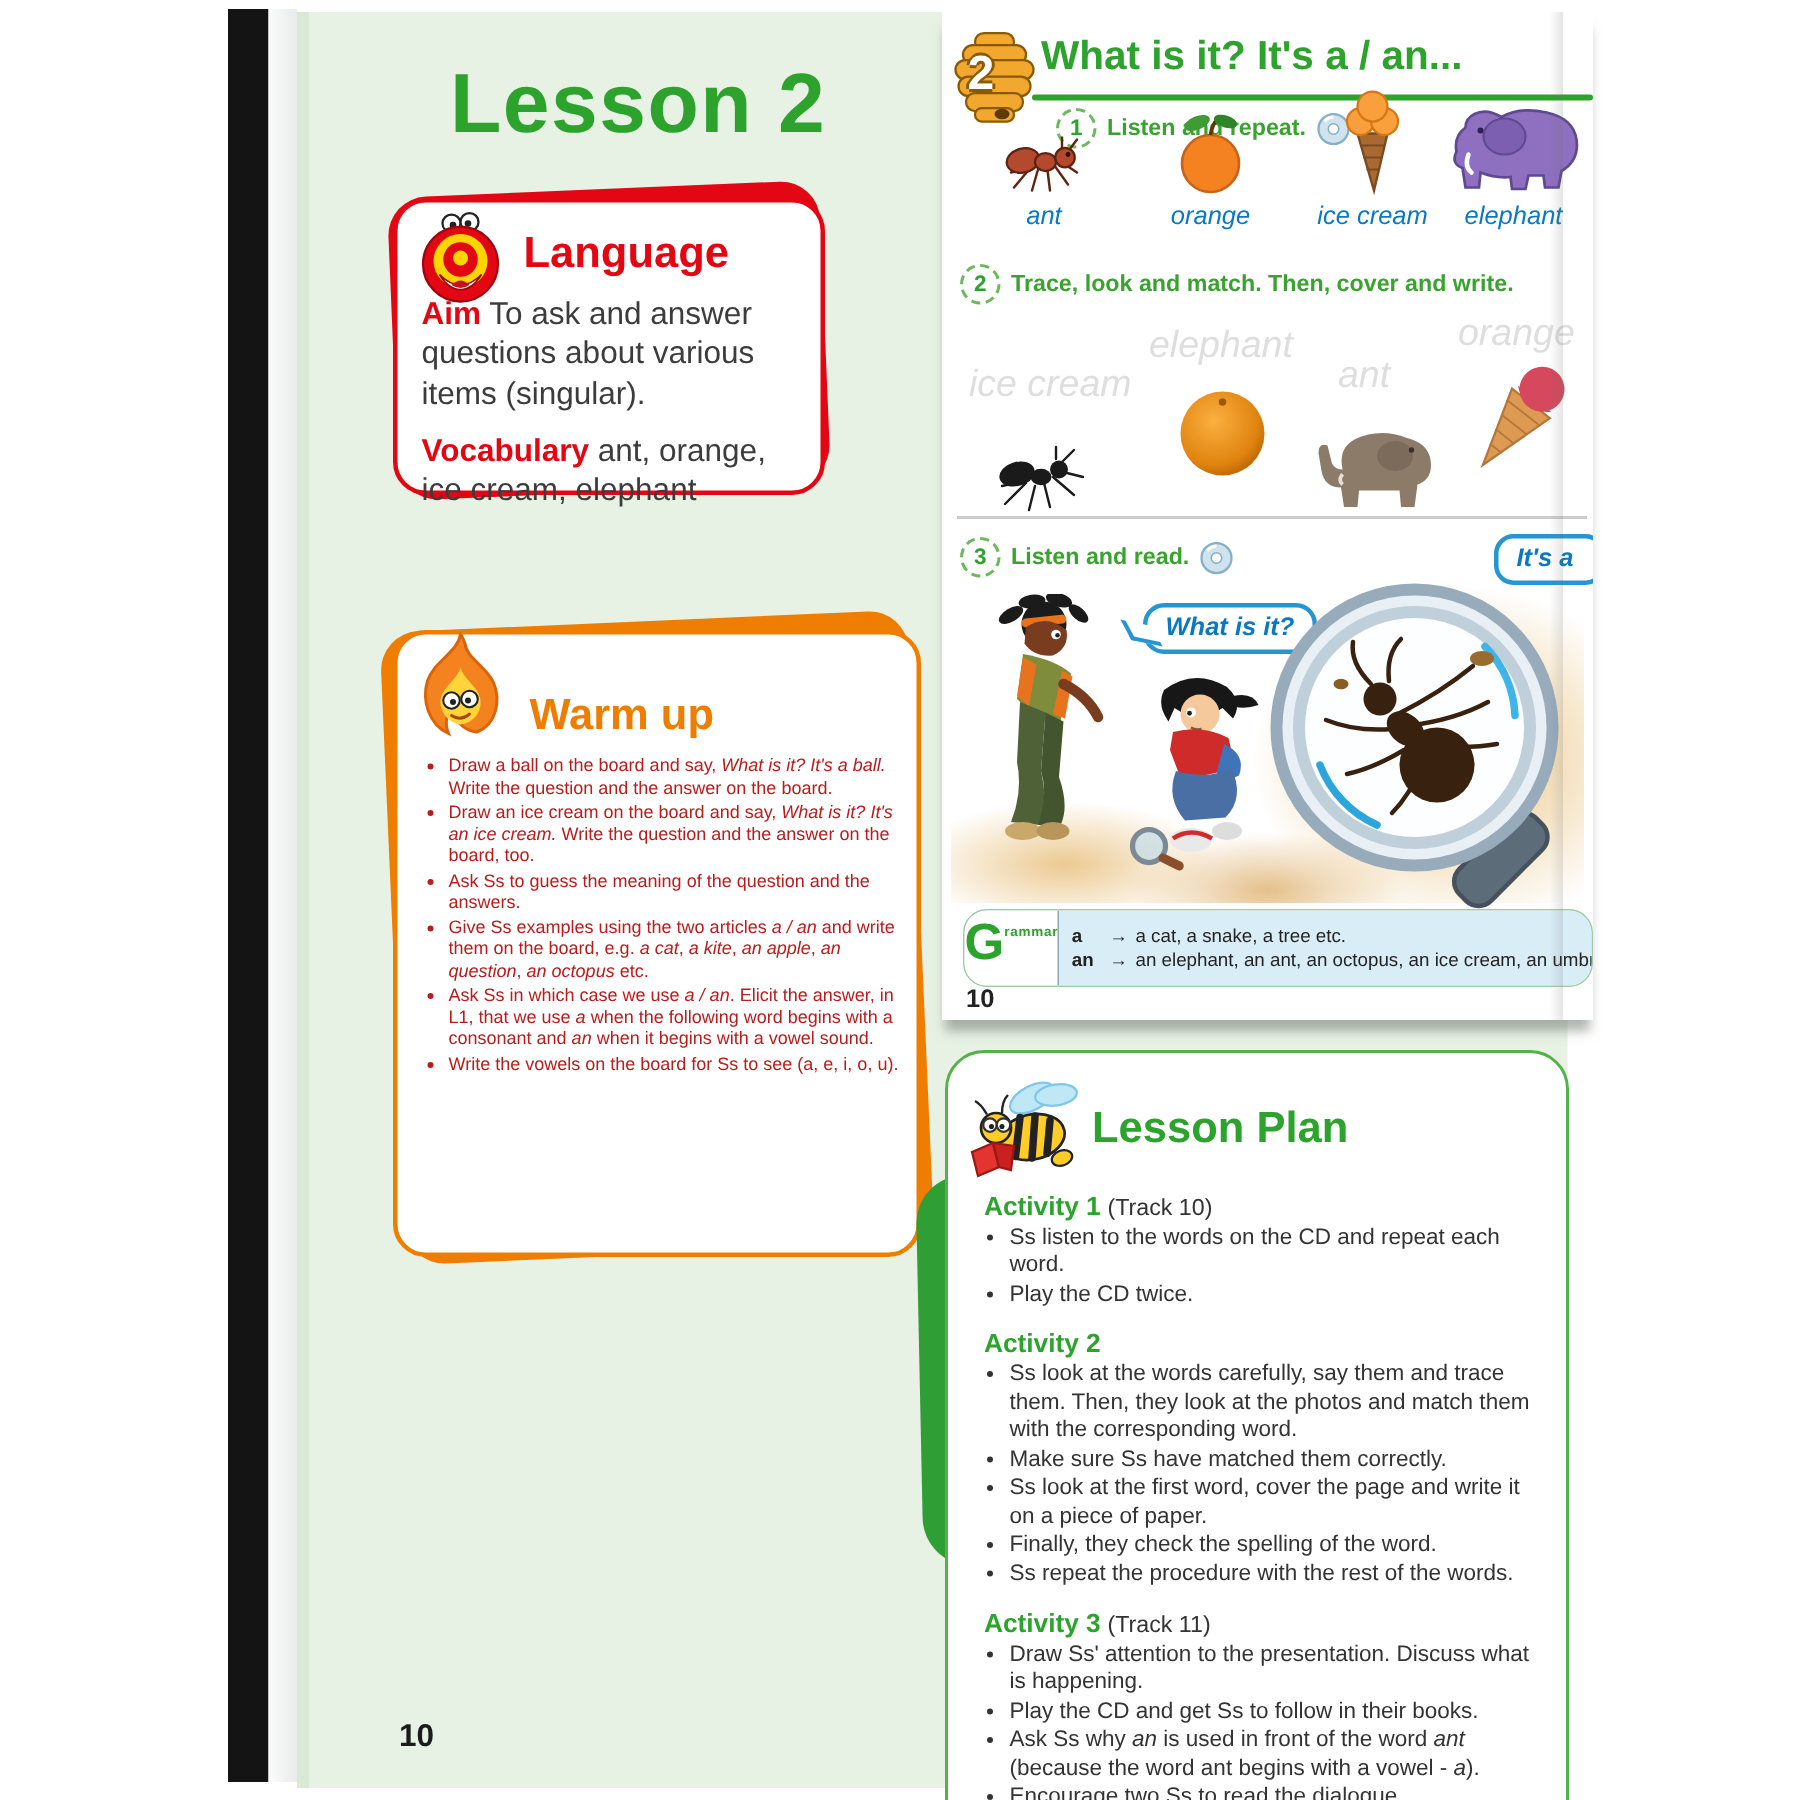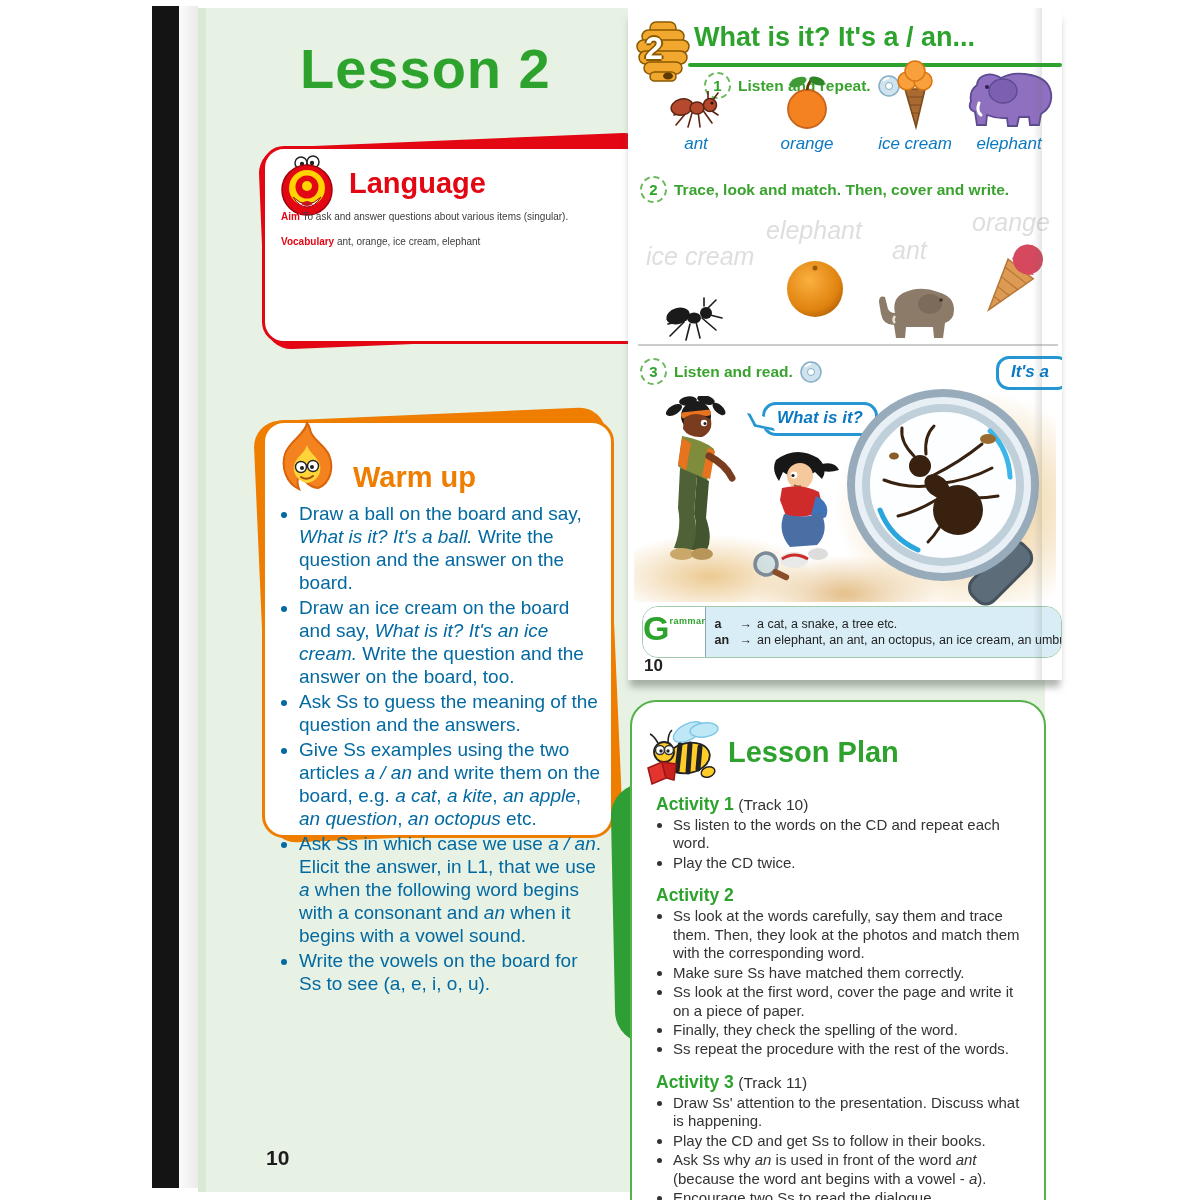--- a/index.html
+++ b/index.html
@@ -15,34 +15,34 @@
   .page-shade{position:absolute;left:0;top:0;width:8px;height:100%;background:#d9e9d6;}
 
   .lesson-title{position:absolute;left:300px;top:36px;font-size:56px;font-weight:bold;color:#2da32d;letter-spacing:1px;}
 
   
   .boxwrap{position:absolute;}
   .backdrop{position:absolute;left:0;right:0;top:-6px;bottom:2px;border-radius:26px;}
   .whitebox{position:absolute;inset:0;background:#fff;border-radius:22px;}
 
   
-  .lang-wrap{left:262px;top:146px;width:344px;height:198px;padding-left:48px;}
+  .lang-wrap{left:262px;top:132px;width:288px;height:198px;}
   .lang-back{background:#e30613;transform:rotate(-2.4deg);}
   .lang-box{border:3px solid #e30613;}
   .lang-title{position:absolute;left:84px;top:18px;font-size:29px;font-weight:bold;color:#e30613;}
-  .lang-rows{position:absolute;left:16px;right:12px;top:62px;font-size:10px;color:#3c3c3c;line-height:1.25;}
+  .lang-rows{position:absolute;left:16px;right:12px;top:62px;font-size:21px;color:#3c3c3c;line-height:1.25;}
   .lang-row{margin-bottom:12px;}
   .red-label{color:#e30613;font-weight:bold;}
 
   
   .warm-wrap{left:262px;top:420px;width:352px;height:418px;}
   .warm-back{background:#ee7d00;transform:rotate(-2.5deg);}
   .warm-box{border:3px solid #ee7d00;}
   .warm-title{position:absolute;left:88px;top:38px;font-size:29px;font-weight:bold;color:#ee7d00;}
-  .warm-list{position:absolute;left:16px;right:8px;top:80px;margin:0;padding-left:18px;font-size:19px;line-height:1.21;color:#0369a1;}
+  .warm-list{position:absolute;left:16px;right:8px;top:80px;margin:0;padding-left:18px;font-size:12px;line-height:1.21;color:#b91c1c;}
   .warm-list li{margin-bottom:2px;}
 
   
   .panel{position:absolute;left:628px;top:8px;width:434px;height:672px;background:#fff;
          box-shadow:0 9px 7px -2px rgba(100,110,100,.5);overflow:hidden;}
   .panel-curl{position:absolute;right:20px;top:0;width:9px;height:100%;background:linear-gradient(90deg,rgba(0,0,0,0),rgba(110,110,110,.18));}
   .sb-header{position:absolute;left:66px;top:14px;font-size:27px;font-weight:bold;color:#2da32d;}
   .green-rule{position:absolute;left:60px;top:55px;width:374px;height:4px;background:#2da32d;border-radius:2px;}
   .hive{position:absolute;left:6px;top:12px;width:58px;height:64px;}
   .hive-num{position:absolute;left:17px;top:22px;font-size:32px;font-weight:bold;color:#fff;

